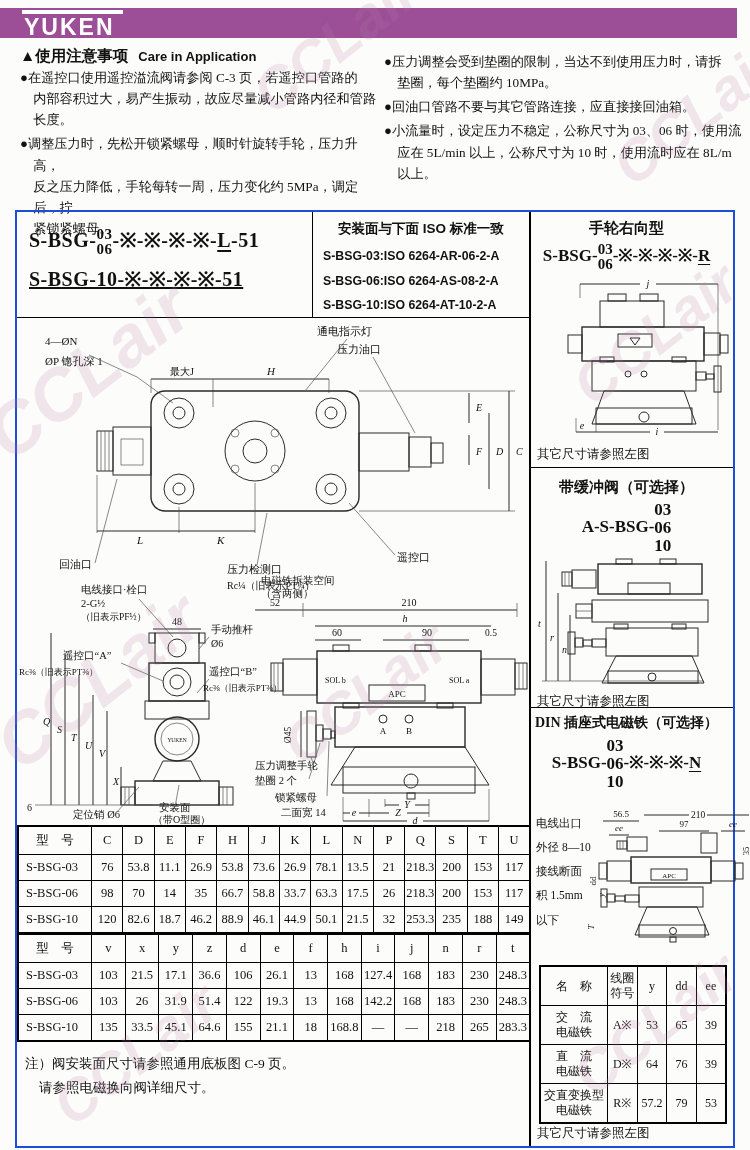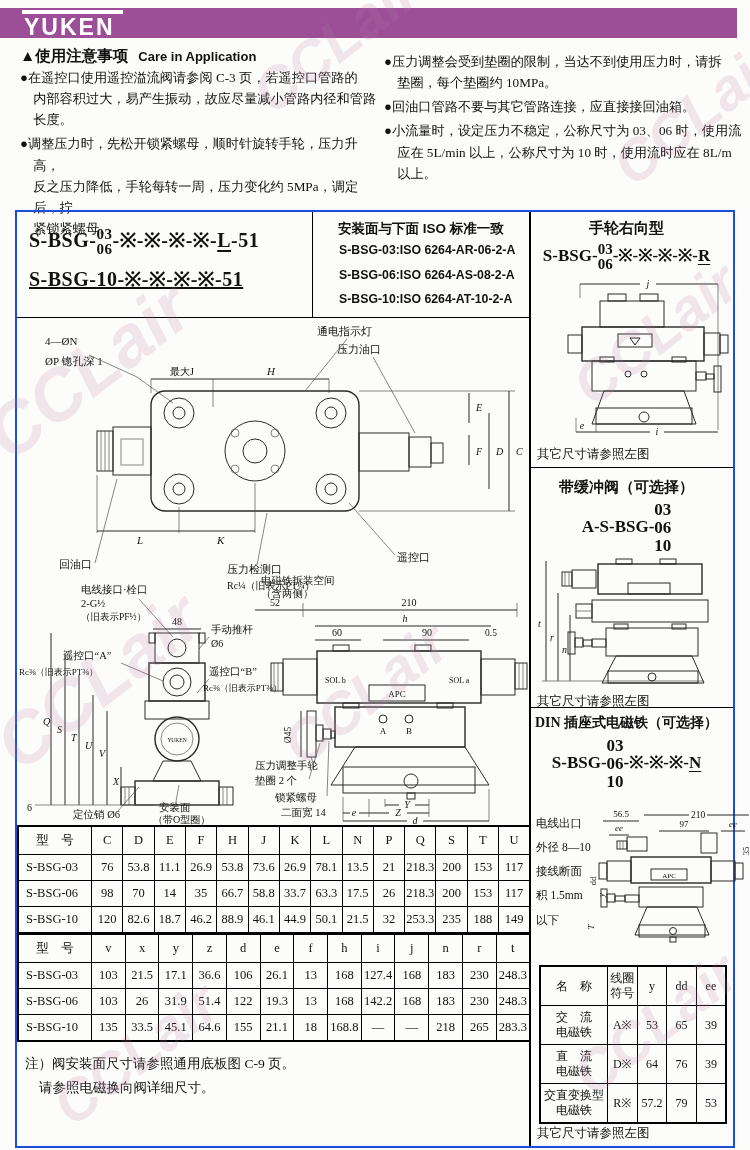--- a/index.html
+++ b/index.html
@@ -22,22 +22,22 @@
   .vline-model{position:absolute;left:295px;top:0;height:105px;border-left:1.5px solid #000;}
   .hline-top{position:absolute;left:0;top:105px;width:513px;border-top:1.5px solid #000;}
   .hline-a{position:absolute;left:514px;top:255px;width:202px;border-top:1.5px solid #000;}
   .hline-b{position:absolute;left:514px;top:495px;width:202px;border-top:1.5px solid #000;}
   .modelbox{position:absolute;left:12px;top:14px;font-size:20px;font-weight:600;letter-spacing:.5px;}
   .model-line2{margin-top:8px;text-decoration:underline;}
   .stack{display:inline-flex;flex-direction:column;vertical-align:middle;line-height:1;text-align:center;font-size:15px;}
   .stack3{display:inline-flex;flex-direction:column;vertical-align:middle;line-height:1.05;text-align:center;}
   .u{text-decoration:underline;text-underline-offset:3px;}
   .isobox{position:absolute;left:300px;top:8px;width:208px;font-family:"Liberation Sans","DejaVu Sans",sans-serif;font-weight:bold;}
-  .isobox .t{font-size:13.5px;text-align:center;margin-bottom:0;}
-  .isobox .l{font-size:12.3px;line-height:2.0;margin-left:22px;}
+  .isobox .t{font-size:13.5px;text-align:center;margin-bottom:6px;}
+  .isobox .l{font-size:12.3px;line-height:2.0;margin-left:6px;}
   
   table.dimtab{position:absolute;left:0;top:613px;width:514px;border-collapse:collapse;table-layout:fixed;
                font-size:12.5px;text-align:center;background:#fcfcfa;}
   table.dimtab2{top:721px;}
   table.dimtab,table.coiltab{border:2px solid #000;}
   table.dimtab th,table.dimtab td{border:1px solid #000;padding:5px 0;white-space:pre-line;font-weight:normal;}
   table.dimtab th:first-child,table.dimtab td:first-child{width:72px;}
   table.dimtab td:first-child{text-align:left;padding-left:7px;}
   .mainnotes{position:absolute;left:8px;top:840px;font-size:13.5px;line-height:1.8;}
   .mainnotes .n2{margin-left:14px;}

